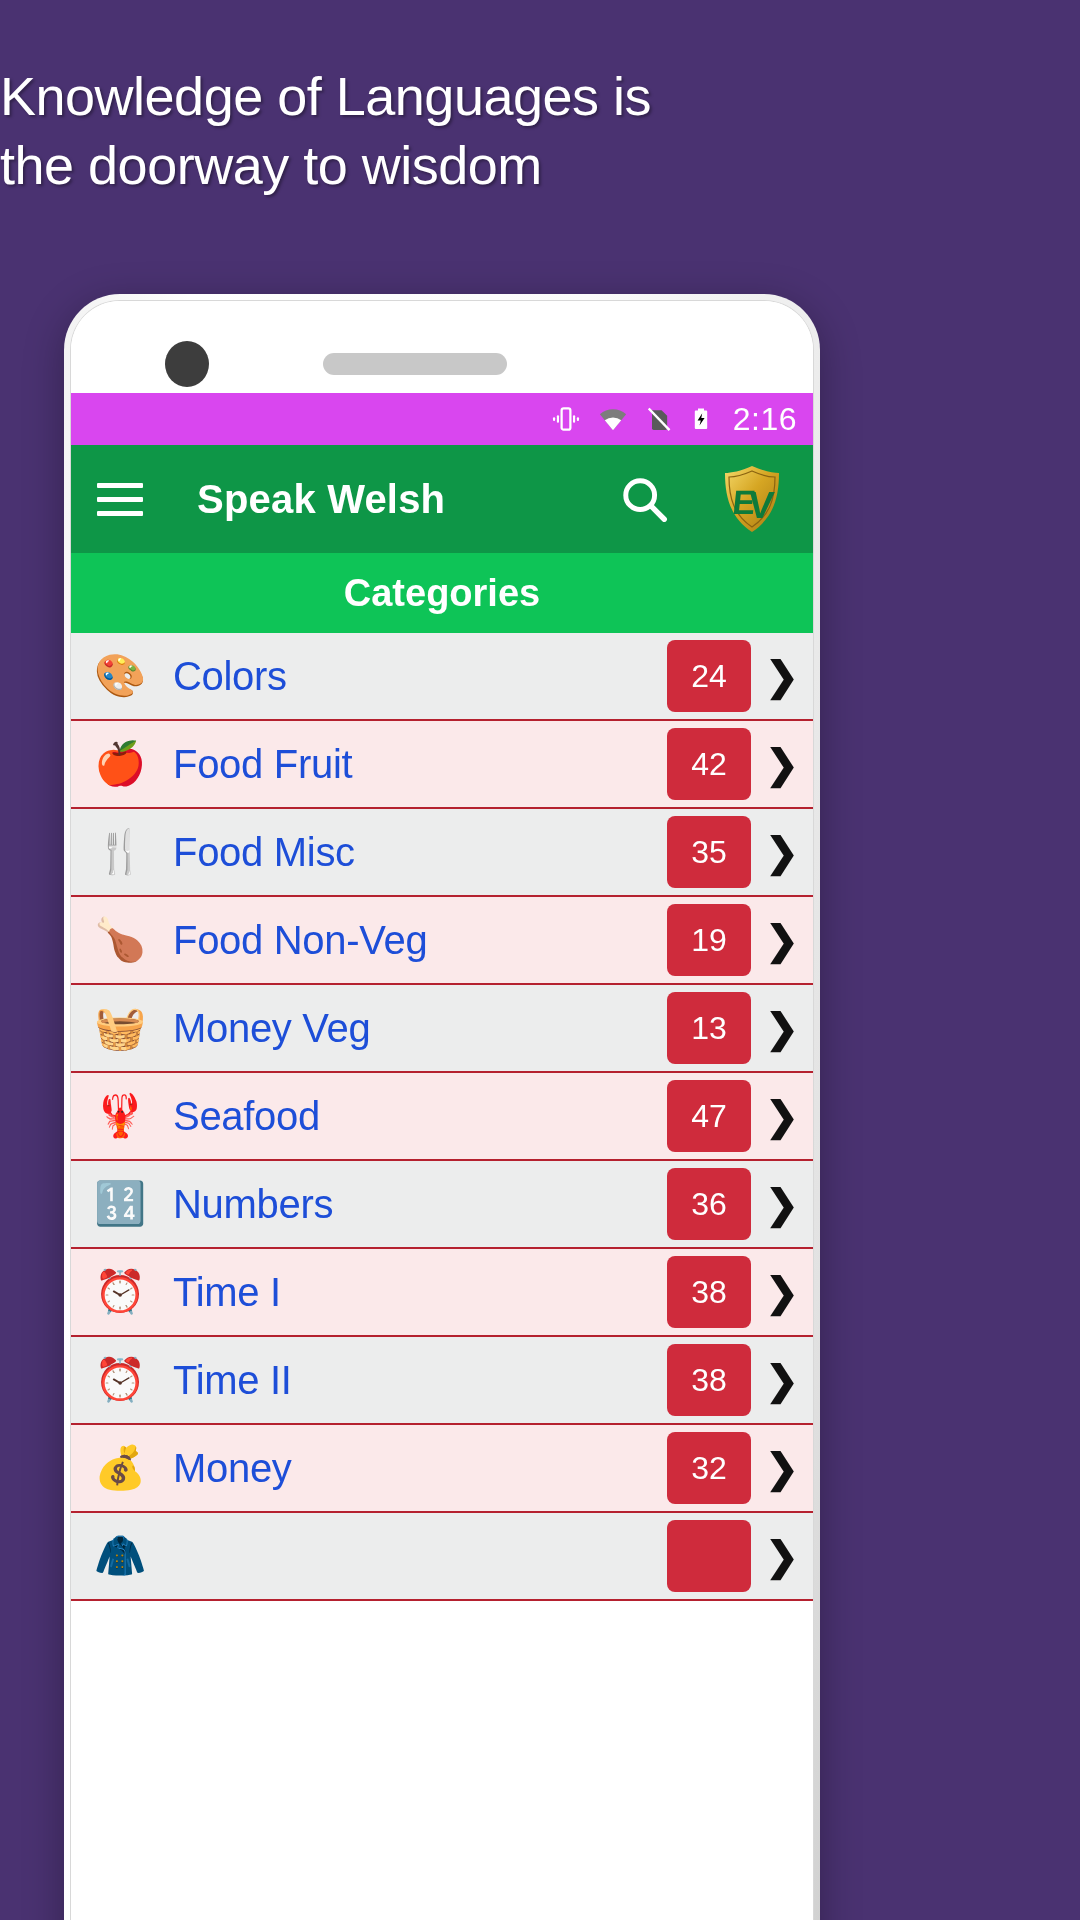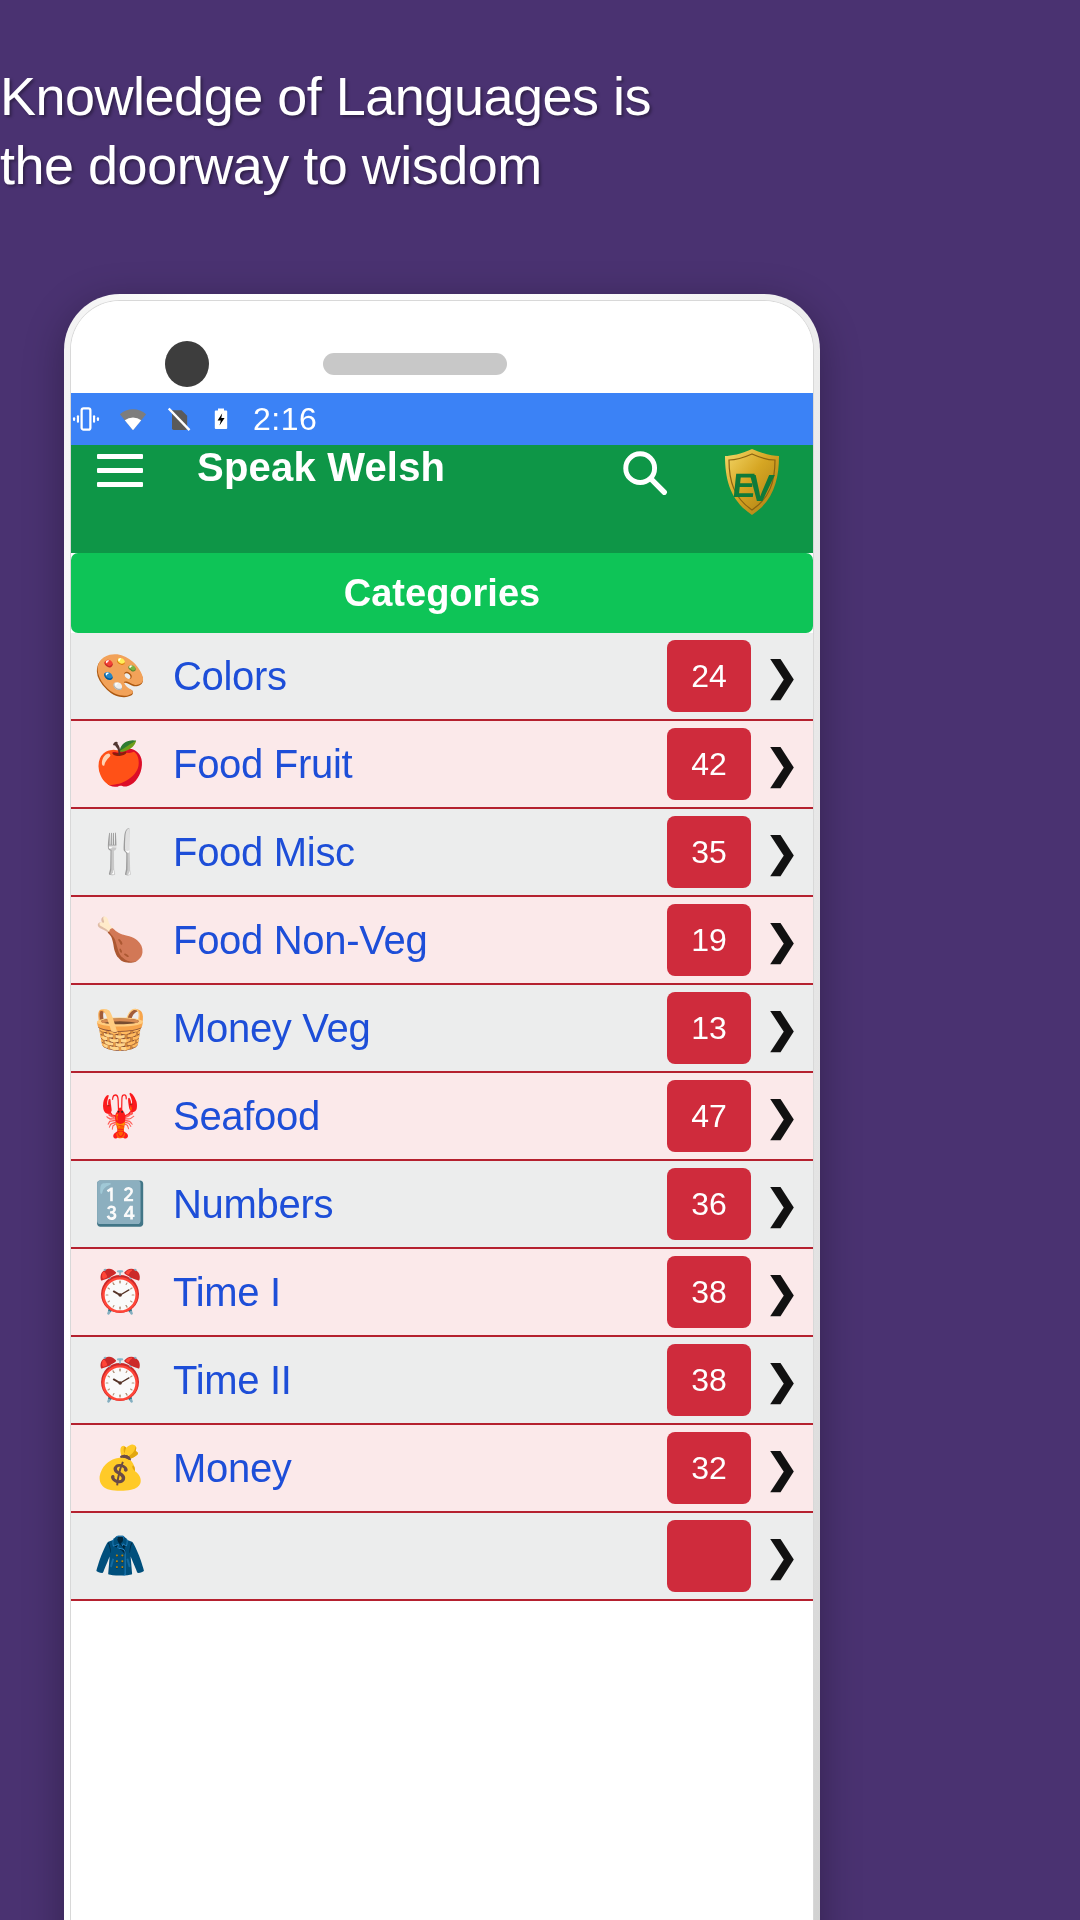--- a/index.html
+++ b/index.html
@@ -75,41 +75,42 @@
     left:0; top:92px;
     width:100%;
     height:calc(100% - 92px);
     background:#ffffff;
     overflow:hidden;
   }
 
   
   #statusbar {
     height:52px;
-    background:#3b82f6;
-    display:flex;
-    align-items:center;
+    background:#d946ef;
+    display:flex;
+    align-items:center;
+    justify-content:flex-end;
     padding-right:16px;
     gap:16px;
   }
   #statusbar .sb-icon { display:flex; align-items:center; }
   #clock {
     color:#ffffff;
     font-size:32px;
     font-weight:500;
     letter-spacing:0.5px;
     margin-left:4px;
   }
 
   
   #appbar {
     height:108px;
     background:#0e9647;
     display:flex;
-    align-items:flex-start;
+    align-items:center;
     padding:0 26px;
   }
   #hamburger { width:46px; cursor:pointer; }
   #hamburger span {
     display:block;
     height:5px;
     background:#ffffff;
     border-radius:1px;
     margin:9px 0;
   }
@@ -127,21 +128,20 @@
   
   #cat-header {
     height:80px;
     background:#0ec457;
     display:flex;
     align-items:center;
     justify-content:center;
     color:#ffffff;
     font-size:38px;
     font-weight:bold;
-    border-radius:7px;
   }
 
   
   #list {
     background:#ffffff;
     height:calc(100% - 52px - 108px - 80px);
     overflow:hidden;
     position:relative;
   }
   .row {

